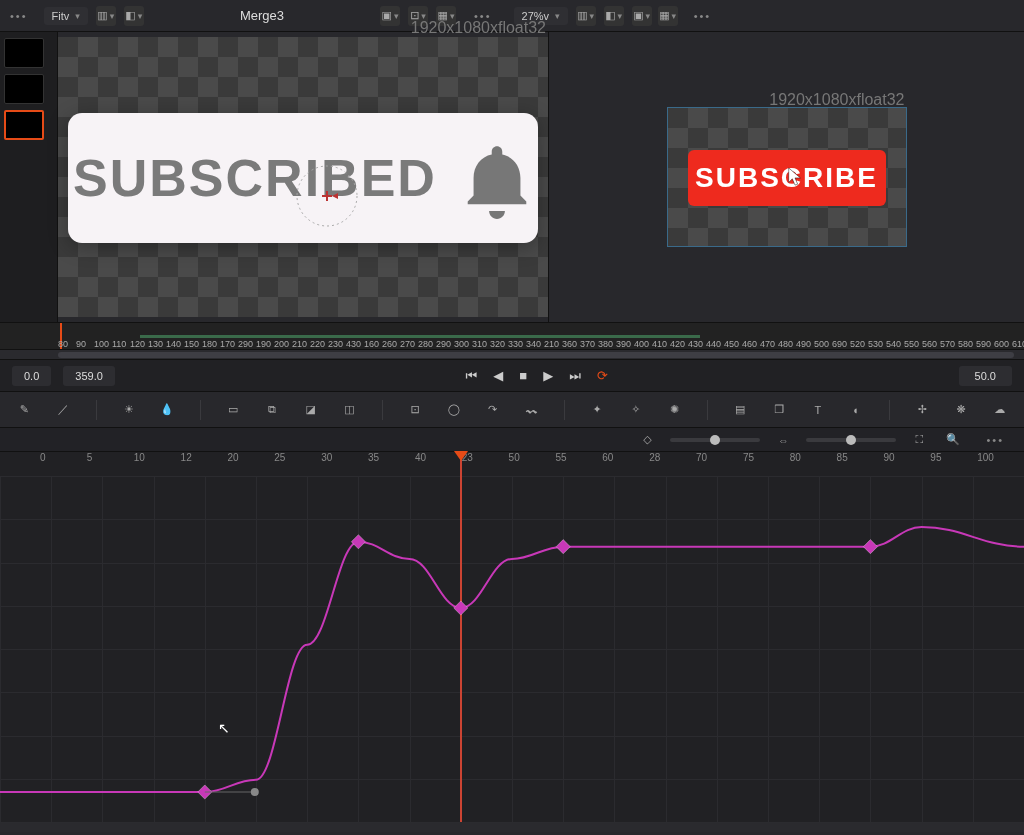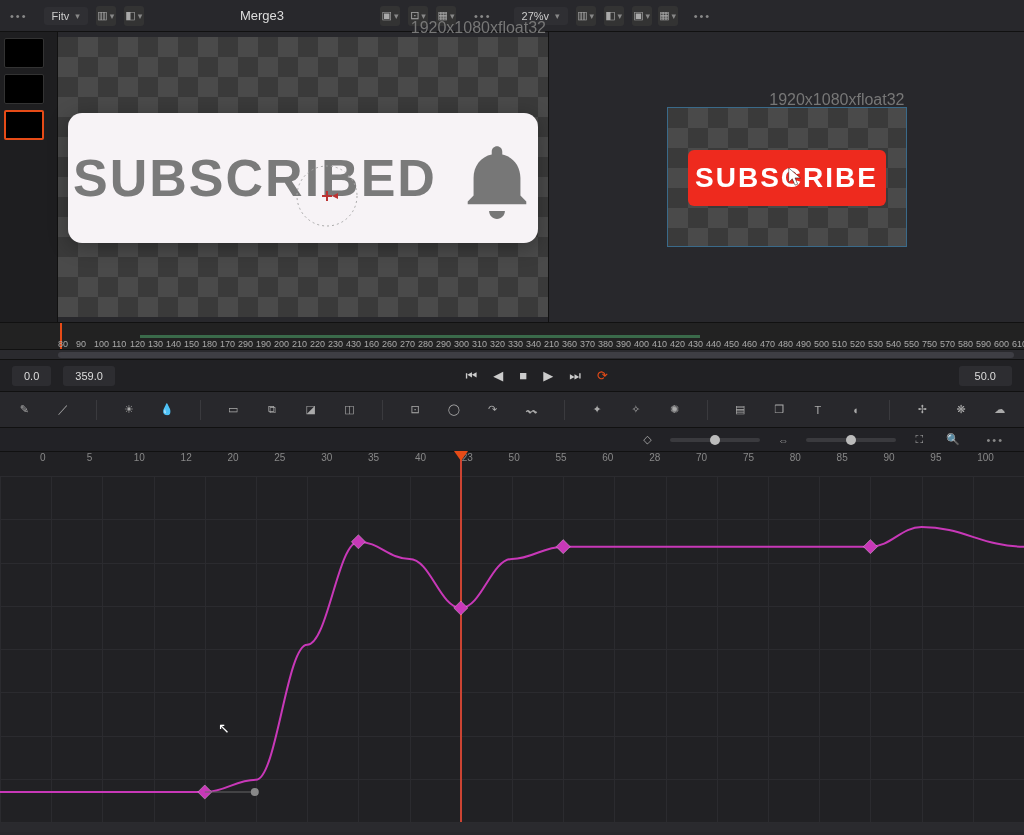--- a/index.html
+++ b/index.html
@@ -284,36 +284,36 @@
       <div class="ruler-tick">
         <span>480</span>
       </div>
       <div class="ruler-tick">
         <span>490</span>
       </div>
       <div class="ruler-tick">
         <span>500</span>
       </div>
       <div class="ruler-tick">
-        <span>510</span>
+        <span>690</span>
       </div>
       <div class="ruler-tick">
         <span>520</span>
       </div>
       <div class="ruler-tick">
         <span>530</span>
       </div>
       <div class="ruler-tick">
         <span>540</span>
       </div>
       <div class="ruler-tick">
         <span>550</span>
       </div>
       <div class="ruler-tick">
-        <span>750</span>
+        <span>560</span>
       </div>
       <div class="ruler-tick">
         <span>570</span>
       </div>
       <div class="ruler-tick">
         <span>580</span>
       </div>
       <div class="ruler-tick">
         <span>590</span>
       </div>

